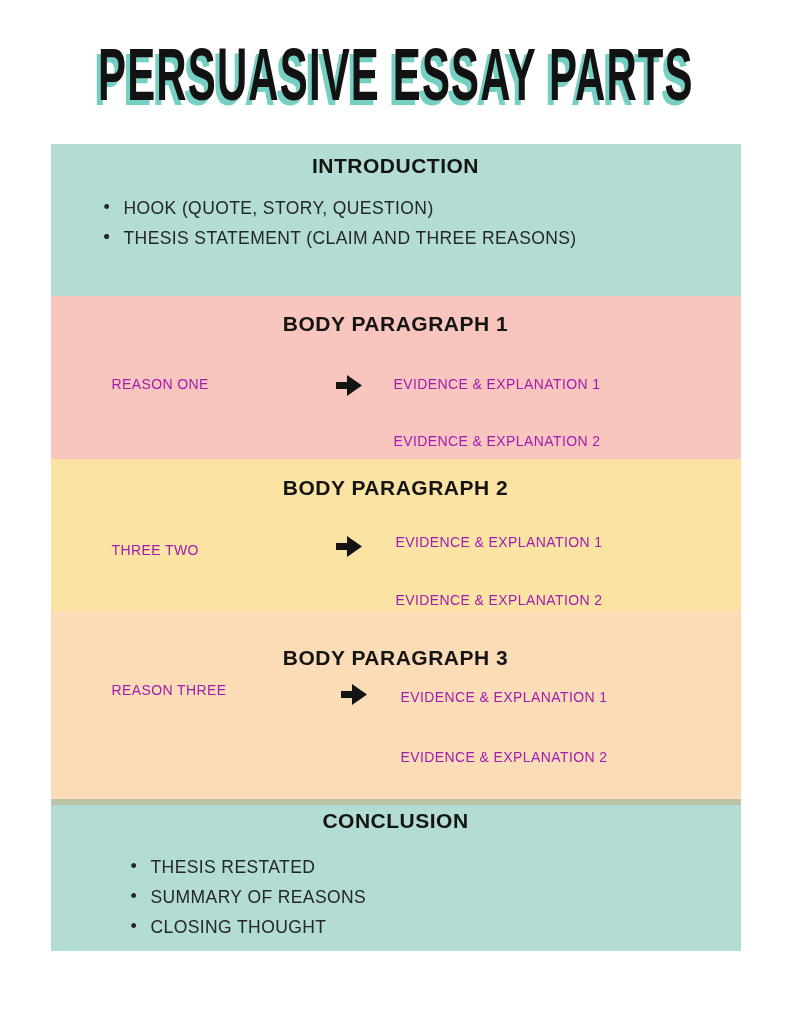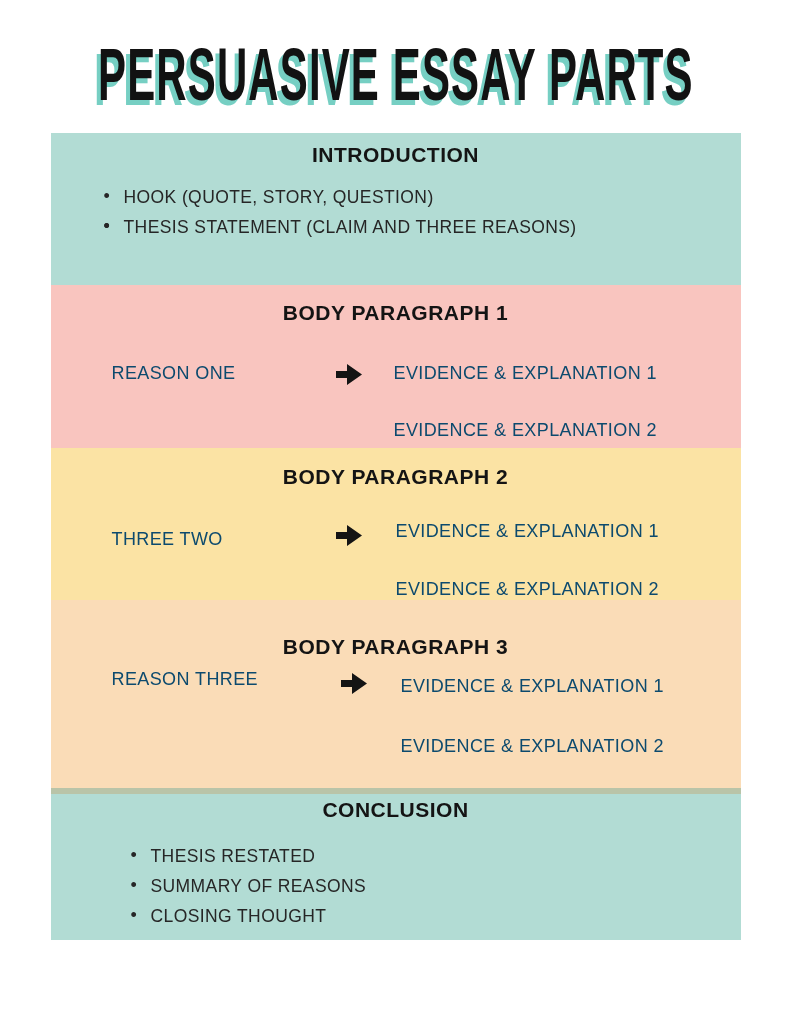--- a/index.html
+++ b/index.html
@@ -9,21 +9,21 @@
     color:#262626;position:relative;overflow:hidden;
   }
   .title-wrap{
     height:133px;display:flex;align-items:center;justify-content:center;
     padding-top:16px;box-sizing:border-box;
   }
   .title{
     margin:0;font-size:75px;font-weight:700;line-height:1;letter-spacing:2px;
     color:#121212;transform:scaleX(0.56);transform-origin:center;white-space:nowrap;
   }
-  .sections{width:690px;margin:0 auto;}
+  .sections{width:690px;margin:11px auto;}
   .sec{position:relative;width:100%;}
   .sec-heading{
     position:absolute;left:0;width:100%;text-align:center;margin:0;
     font-size:21px;font-weight:700;letter-spacing:0.5px;line-height:26px;color:#141414;
   }
   .sec-intro{height:152px;background:#b2dcd4;}
   .sec-body1{height:163px;background:#f9c5bf;}
   .sec-body2{height:152px;background:#fbe3a4;}
   .sec-body3{height:188px;background:#fadcb7;}
   .sec-conclusion{height:146px;background:#b2dcd4;}
@@ -38,22 +38,22 @@
   .bullet-list{position:absolute;}
   .sec-intro .bullet-list{top:53px;left:73px;}
   .sec-conclusion .bullet-list{top:51px;left:100px;}
   .bullet-item{
     position:relative;line-height:22px;margin-bottom:8px;
     font-size:17.5px;letter-spacing:0.4px;white-space:nowrap;color:#262626;
   }
   .dot{position:absolute;left:-20px;top:-1px;font-size:18px;}
 
   .reason,.evidence{
-    position:absolute;font-size:18px;line-height:22px;letter-spacing:0.4px;
-    white-space:nowrap;color:#0c4a6e;
+    position:absolute;font-size:14px;line-height:22px;letter-spacing:0.4px;
+    white-space:nowrap;color:#a21caf;
   }
   .arrow{position:absolute;width:26px;height:27px;color:#141414;}
 
   .sec-body1 .reason{top:77px;left:61px;}
   .sec-body1 .arrow{top:76px;left:285px;}
   .sec-body1 .ev1{top:77px;left:343px;}
   .sec-body1 .ev2{top:134px;left:343px;}
 
   .sec-body2 .reason{top:80px;left:61px;}
   .sec-body2 .arrow{top:74px;left:285px;}

